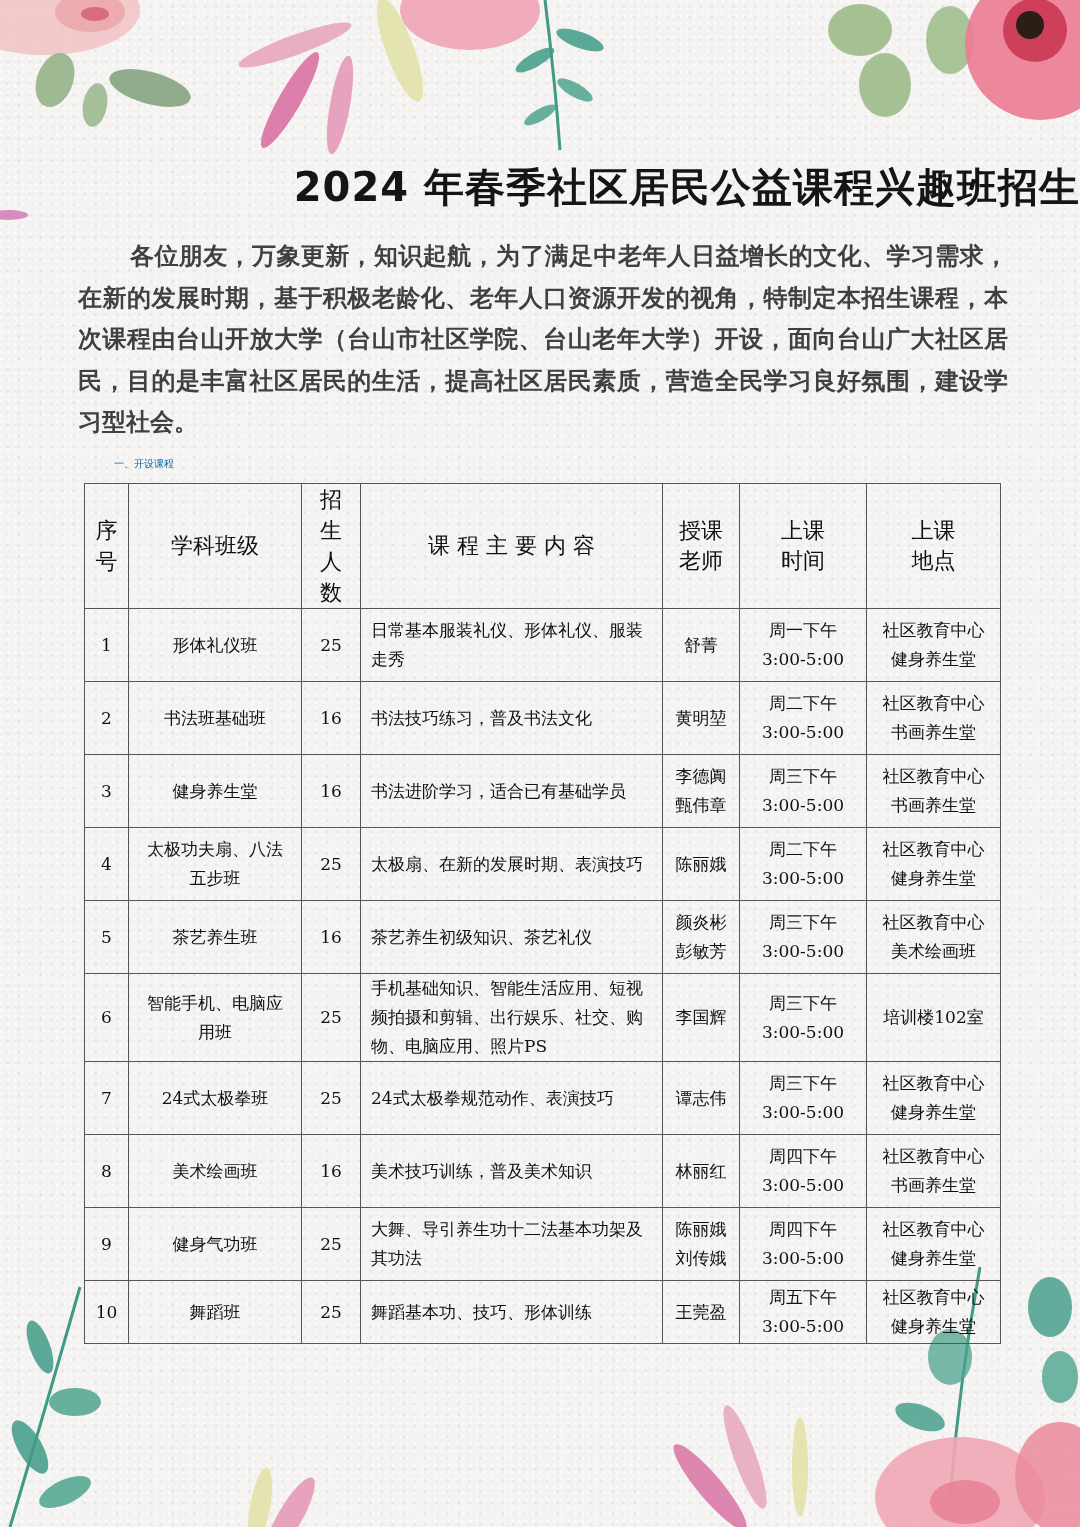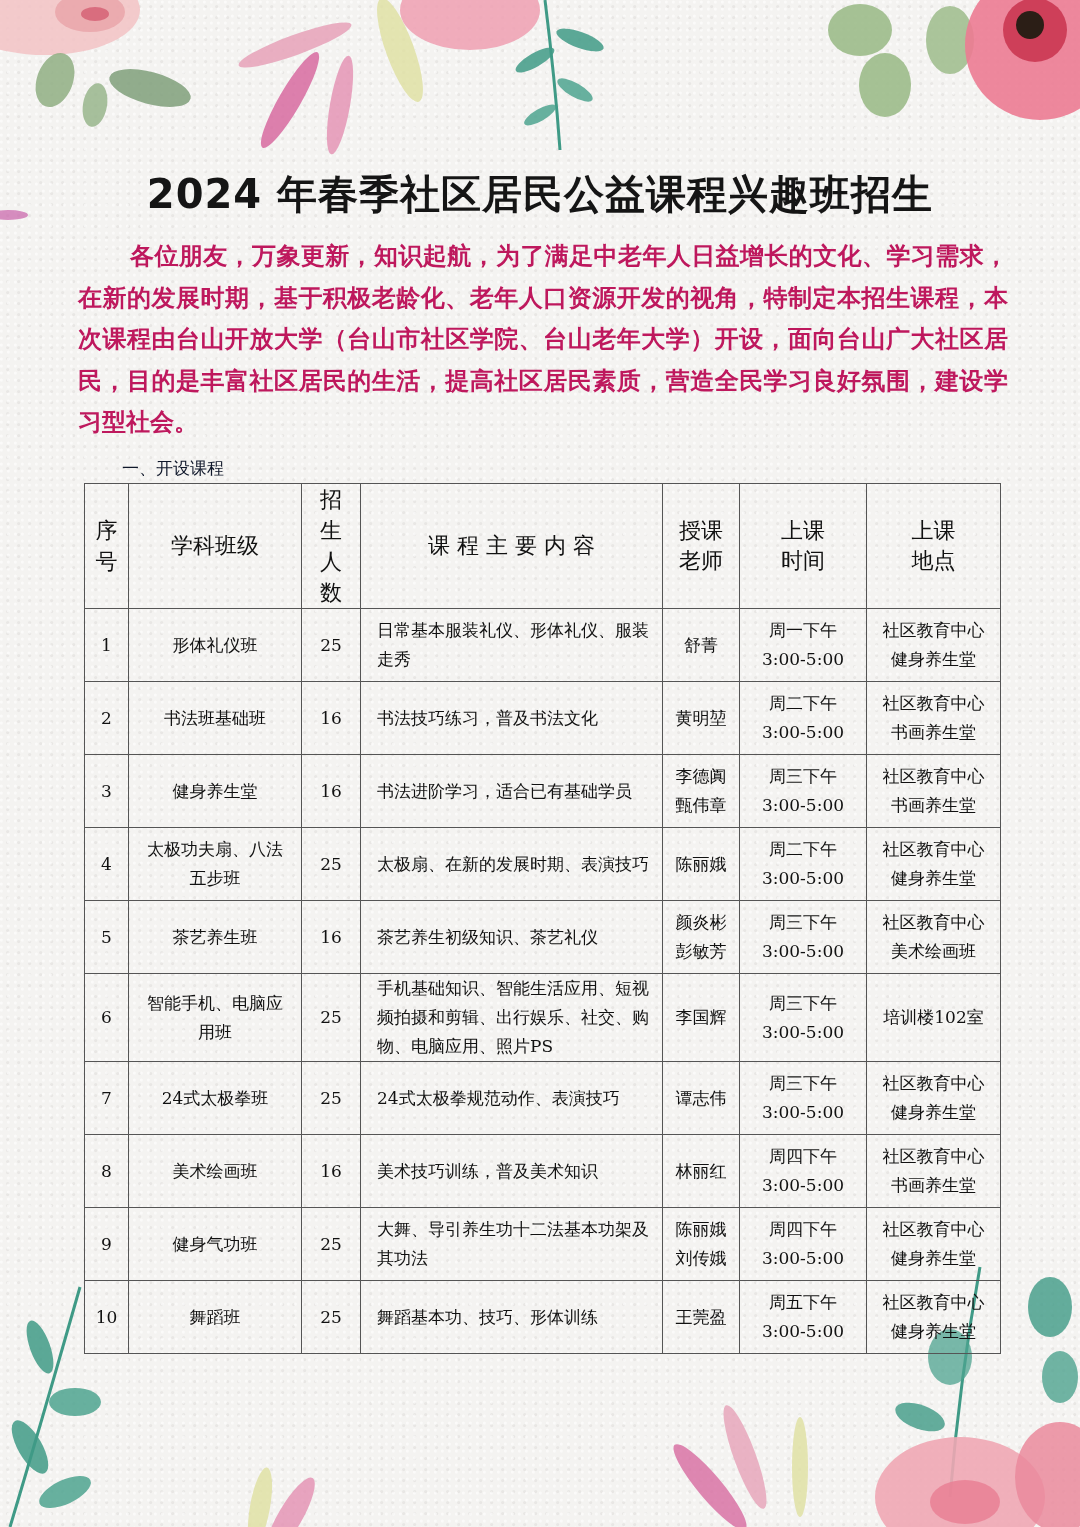--- a/index.html
+++ b/index.html
@@ -8,45 +8,44 @@
     background: #f4f3f1;
     background-image:
       radial-gradient(circle at 20% 30%, rgba(255,255,255,0.6) 0 1px, transparent 2px),
       radial-gradient(circle at 70% 60%, rgba(210,208,204,0.35) 0 1px, transparent 2px);
     background-size: 7px 7px, 11px 11px;
     font-family: "DejaVu Sans", sans-serif;
     color: #111;
   }
   .deco { position: absolute; pointer-events: none; }
   .title {
-    position: absolute; left: 0; top: 160px; width: 1080px; text-align: center;
+    position: absolute; left: 0; top: 160px; width: 1080px; text-align: right;
     font-family: "DejaVu Sans", sans-serif; font-size: 40px; font-weight: bold; color: #151515;
     letter-spacing: 1px;
-    margin-top: 7px;
   }
   .intro {
     position: absolute; left: 78px; top: 236px; width: 930px;
     font-family: "DejaVu Sans", sans-serif; font-size: 24px; font-weight: bold; line-height: 41.5px;
-    text-indent: 52px; text-align: justify; color: #be185d;
+    text-indent: 52px; text-align: justify; color: #404040;
   }
   .section {
-    position: absolute; left: 122px; top: 457px;
-    font-family: "DejaVu Serif", serif; font-size: 17px; color: #0f172a;
+    position: absolute; left: 114px; top: 457px;
+    font-family: "DejaVu Serif", serif; font-size: 10px; color: #0369a1;
   }
   table.courses {
     position: absolute; left: 84px; top: 483px; width: 916px;
     border-collapse: collapse; table-layout: fixed;
     font-family: "DejaVu Serif", serif; font-size: 17px; color: #111;
   }
   table.courses td, table.courses th {
     border: 1px solid #555; text-align: center; vertical-align: middle;
     padding: 0 4px; font-weight: normal; line-height: 29px;
   }
   table.courses th { font-size: 22px; line-height: 30px; }
-  table.courses td.content { text-align: left; padding-left: 16px; }
+  table.courses td.content { text-align: left; padding-left: 10px; }
   .vert { display: inline-block; width: 1.1em; line-height: 31px; }
 </style>
 </head>
 <body>
 
 <svg class="deco" width="1080" height="230" style="left:0;top:0;">
 
   <ellipse cx="45" cy="10" rx="95" ry="45" fill="#f2c2c4" opacity="0.85"></ellipse>
   <ellipse cx="90" cy="12" rx="35" ry="20" fill="#e9a2a8" opacity="0.8"></ellipse>
   <ellipse cx="95" cy="14" rx="14" ry="7" fill="#d2536a" opacity="0.7"></ellipse>
@@ -206,21 +205,21 @@
     </tr>
     <tr style="height:73px">
       <td>9</td>
       <td>健身气功班</td>
       <td>25</td>
       <td class="content">大舞、导引养生功十二法基本功架及其功法</td>
       <td><span>陈丽娥</span><br><span>刘传娥</span></td>
       <td><span>周四下午</span><br><span>3:00-5:00</span></td>
       <td><span>社区教育中心</span><br><span>健身养生堂</span></td>
     </tr>
-    <tr style="height:73px">
+    <tr style="height:63px">
       <td>10</td>
       <td>舞蹈班</td>
       <td>25</td>
       <td class="content">舞蹈基本功、技巧、形体训练</td>
       <td>王莞盈</td>
       <td><span>周五下午</span><br><span>3:00-5:00</span></td>
       <td><span>社区教育中心</span><br><span>健身养生堂</span></td>
     </tr>
   </tbody>
 </table>

